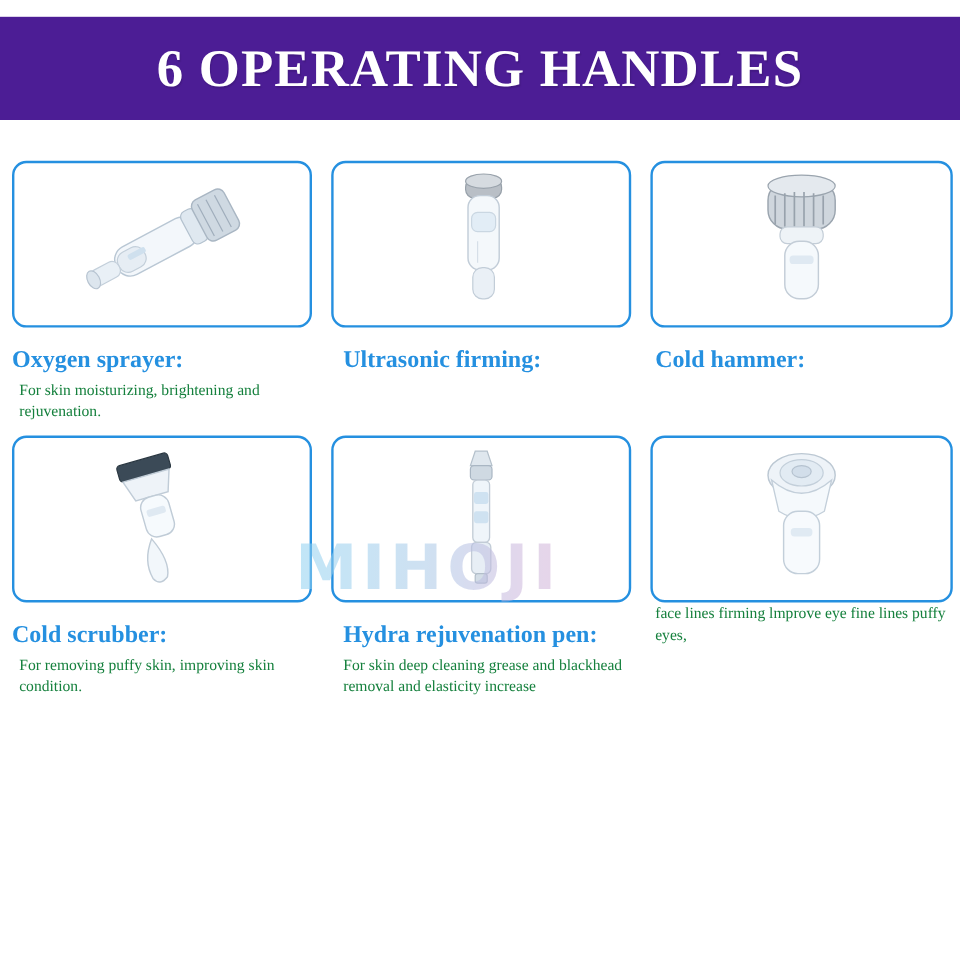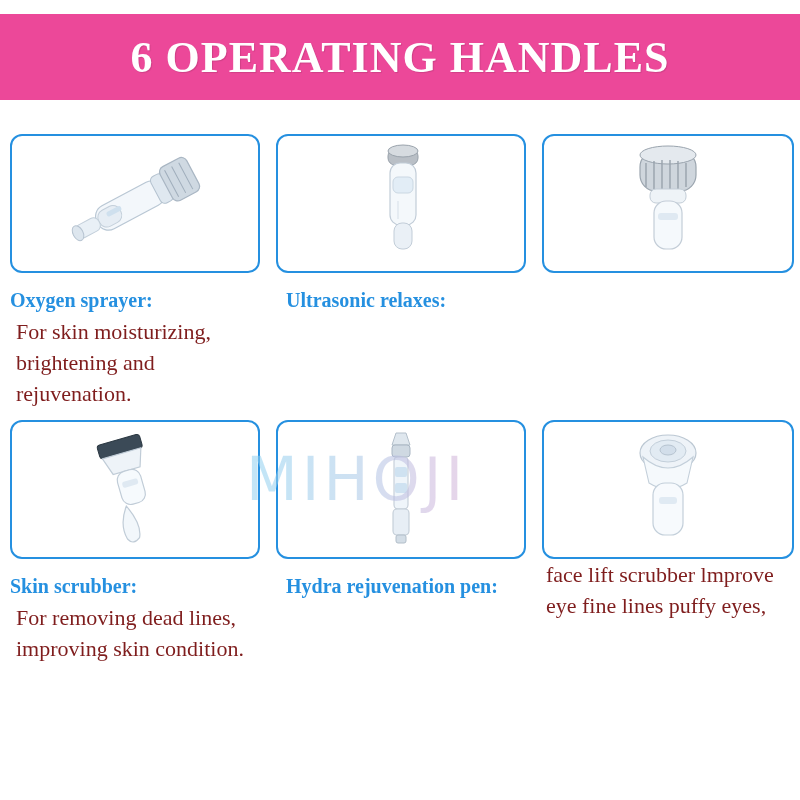--- a/index.html
+++ b/index.html
@@ -15,21 +15,21 @@
     position: relative;
   }
 
   
   .banner {
     position: absolute;
     left: 0;
     top: 14px;
     width: 800px;
     height: 86px;
-    background: #ec4899;
+    background: #4c1d95;
     display: flex;
     align-items: center;
     justify-content: center;
   }
   .banner-title {
     color: #ffffff;
     font-family: "Liberation Serif", serif;
     font-weight: bold;
     font-size: 44px;
     letter-spacing: 1px;
@@ -74,23 +74,23 @@
   .card-title {
     color: #2590e0;
     font-family: "Liberation Serif", serif;
     font-weight: bold;
     font-size: 20px;
     margin-top: 16px;
     margin-bottom: 4px;
     line-height: 1.15;
   }
   .card-desc {
-    color: #7f1d1d;
-    font-family: "Liberation Serif", serif;
-    font-size: 22px;
+    color: #15803d;
+    font-family: "Liberation Serif", serif;
+    font-size: 13px;
     line-height: 1.42;
     padding-left: 6px;
   }
   .cell-2 .card-title, .cell-2 .card-desc,
   .cell-5 .card-title, .cell-5 .card-desc {
     padding-left: 10px;
   }
   .cell-3 .card-title, .cell-3 .card-desc,
   .cell-6 .card-title, .cell-6 .card-desc {
     padding-left: 4px;
@@ -101,22 +101,22 @@
     position: absolute;
     left: 246px;
     top: 444px;
     width: 310px;
     height: 62px;
     pointer-events: none;
     user-select: none;
   }
   .watermark-text {
     font-family: "DejaVu Sans", sans-serif;
-    font-weight: normal;
-    font-size: 60px;
+    font-weight: bold;
+    font-size: 52px;
     letter-spacing: 4px;
     background: linear-gradient(90deg,#8fd2f2 0%, #a8c9e8 35%, #cbb7dd 60%, #e8a9c8 100%);
     -webkit-background-clip: text;
     background-clip: text;
     color: transparent;
     opacity: .55;
   }
 </style>
 </head>
 <body>
@@ -152,83 +152,85 @@
     <div class="thumb">
       <svg width="150" height="125" viewBox="0 0 150 125">
         <rect x="62" y="8" width="30" height="16" rx="7" fill="#b9bfc6" stroke="#98a1aa" stroke-width="1"></rect>
         <ellipse cx="77" cy="10" rx="15" ry="6" fill="#d6dbe0" stroke="#9aa3ac" stroke-width="1"></ellipse>
         <rect x="64" y="22" width="26" height="62" rx="10" fill="#f4f8fb" stroke="#c2cdd8" stroke-width="1.2"></rect>
         <rect x="67" y="36" width="20" height="16" rx="5" fill="#e2edf6" stroke="#cad7e2" stroke-width="1"></rect>
         <rect x="68" y="82" width="18" height="26" rx="8" fill="#eaf0f6" stroke="#c2cdd8" stroke-width="1"></rect>
         <line x1="72" y1="60" x2="72" y2="78" stroke="#d6dfe8" stroke-width="1"></line>
       </svg>
     </div>
-    <div class="card-title">Ultrasonic relaxes:</div>
+    <div class="card-title">Ultrasonic firming:</div>
   </div>
 
   <div class="cell cell-3">
     <div class="thumb">
       <svg width="160" height="125" viewBox="0 0 160 125">
         <rect x="52" y="10" width="56" height="40" rx="16" fill="#cfd6dd" stroke="#9aa4ae" stroke-width="1.2"></rect>
         <ellipse cx="80" cy="14" rx="28" ry="9" fill="#e4e9ee" stroke="#9aa4ae" stroke-width="1"></ellipse>
         <line x1="58" y1="22" x2="58" y2="46" stroke="#98a2ac" stroke-width="1.4"></line>
         <line x1="66" y1="20" x2="66" y2="48" stroke="#98a2ac" stroke-width="1.4"></line>
         <line x1="74" y1="19" x2="74" y2="49" stroke="#98a2ac" stroke-width="1.4"></line>
         <line x1="82" y1="19" x2="82" y2="49" stroke="#98a2ac" stroke-width="1.4"></line>
         <line x1="90" y1="20" x2="90" y2="48" stroke="#98a2ac" stroke-width="1.4"></line>
         <line x1="98" y1="22" x2="98" y2="46" stroke="#98a2ac" stroke-width="1.4"></line>
         <rect x="62" y="48" width="36" height="14" rx="6" fill="#eef3f7" stroke="#c3cdd7" stroke-width="1"></rect>
         <rect x="66" y="60" width="28" height="48" rx="12" fill="#f5f9fc" stroke="#c3cdd7" stroke-width="1.2"></rect>
         <rect x="70" y="72" width="20" height="7" rx="3" fill="#dfe9f2"></rect>
       </svg>
     </div>
+    <div class="card-title">Cold hammer:</div>
   </div>
 
   <div class="cell cell-4 row2">
     <div class="thumb">
       <svg width="190" height="120" viewBox="0 0 190 120">
         <g transform="rotate(-16 95 60)">
           <rect x="70" y="8" width="44" height="14" rx="3" fill="#3b4a57" stroke="#2b3842" stroke-width="1"></rect>
           <path d="M72 22 L112 22 L106 40 L78 40 Z" fill="#eef3f8" stroke="#c0ccd7" stroke-width="1.2"></path>
           <rect x="80" y="40" width="24" height="34" rx="9" fill="#f6fafd" stroke="#c0ccd7" stroke-width="1.2"></rect>
           <rect x="84" y="50" width="16" height="6" rx="2" fill="#dfe9f2"></rect>
           <path d="M82 74 q10 22 4 34 q-8 6 -12 -2 q-4 -16 8 -32 z" fill="#f2f7fb" stroke="#c0ccd7" stroke-width="1.2"></path>
         </g>
       </svg>
     </div>
-    <div class="card-title">Skin scrubber:</div>
-    <div class="card-desc">For removing dead lines, improving skin condition.</div>
+    <div class="card-title">Cold scrubber:</div>
+    <div class="card-desc">For removing puffy skin, improving skin condition.</div>
   </div>
 
   <div class="cell cell-5 row2">
     <div class="thumb">
       <svg width="130" height="125" viewBox="0 0 130 125">
         <path d="M60 6 l10 0 l4 12 l-18 0 z" fill="#dfe7ee" stroke="#b4c0cb" stroke-width="1"></path>
         <rect x="56" y="18" width="18" height="12" rx="3" fill="#cfd9e2" stroke="#a9b6c3" stroke-width="1"></rect>
         <rect x="58" y="30" width="14" height="52" rx="4" fill="#eff5fa" stroke="#c2ccd6" stroke-width="1.1"></rect>
         <rect x="59" y="40" width="12" height="10" rx="2" fill="#cfe2f1"></rect>
         <rect x="59" y="56" width="12" height="10" rx="2" fill="#cfe2f1"></rect>
         <rect x="57" y="82" width="16" height="26" rx="4" fill="#e7eef5" stroke="#c2ccd6" stroke-width="1.1"></rect>
         <rect x="60" y="108" width="10" height="8" rx="2" fill="#d3dde6" stroke="#b2bec9" stroke-width="1"></rect>
       </svg>
     </div>
     <div class="card-title">Hydra rejuvenation pen:</div>
+    <div class="card-desc">For skin deep cleaning grease and blackhead removal and elasticity increase</div>
   </div>
 
   <div class="cell cell-6 row2">
     <div class="thumb">
       <svg width="150" height="125" viewBox="0 0 150 125">
         <ellipse cx="75" cy="26" rx="28" ry="18" fill="#eef3f8" stroke="#bcc8d3" stroke-width="1.2"></ellipse>
         <ellipse cx="75" cy="24" rx="18" ry="11" fill="#e2ebf3" stroke="#c3cfda" stroke-width="1"></ellipse>
         <ellipse cx="75" cy="23" rx="8" ry="5" fill="#d2deea" stroke="#b6c3d0" stroke-width="1"></ellipse>
         <path d="M50 30 q25 22 50 0 l-6 26 q-19 12 -38 0 z" fill="#f5f9fc" stroke="#c3cfda" stroke-width="1.1"></path>
         <rect x="60" y="56" width="30" height="52" rx="12" fill="#f7fafd" stroke="#c3cfda" stroke-width="1.2"></rect>
         <rect x="66" y="70" width="18" height="7" rx="3" fill="#e0eaf3"></rect>
       </svg>
     </div>
-    <div class="card-desc">face lift scrubber lmprove eye fine lines puffy eyes,</div>
+    <div class="card-desc">face lines firming lmprove eye fine lines puffy eyes,</div>
   </div>
 
 </div>
 
 <div class="watermark">
   <div class="watermark-text">MIHOJI</div>
 </div>
 
 </body></html>

